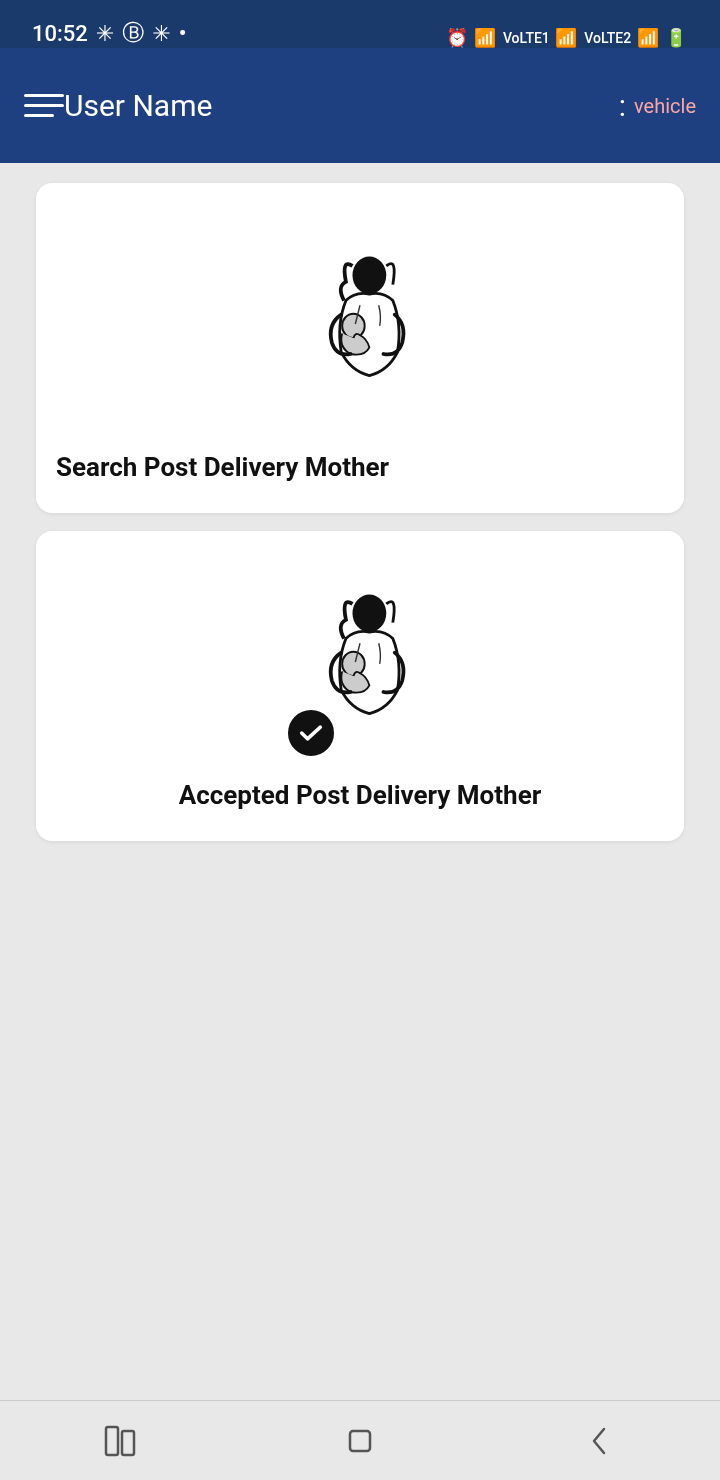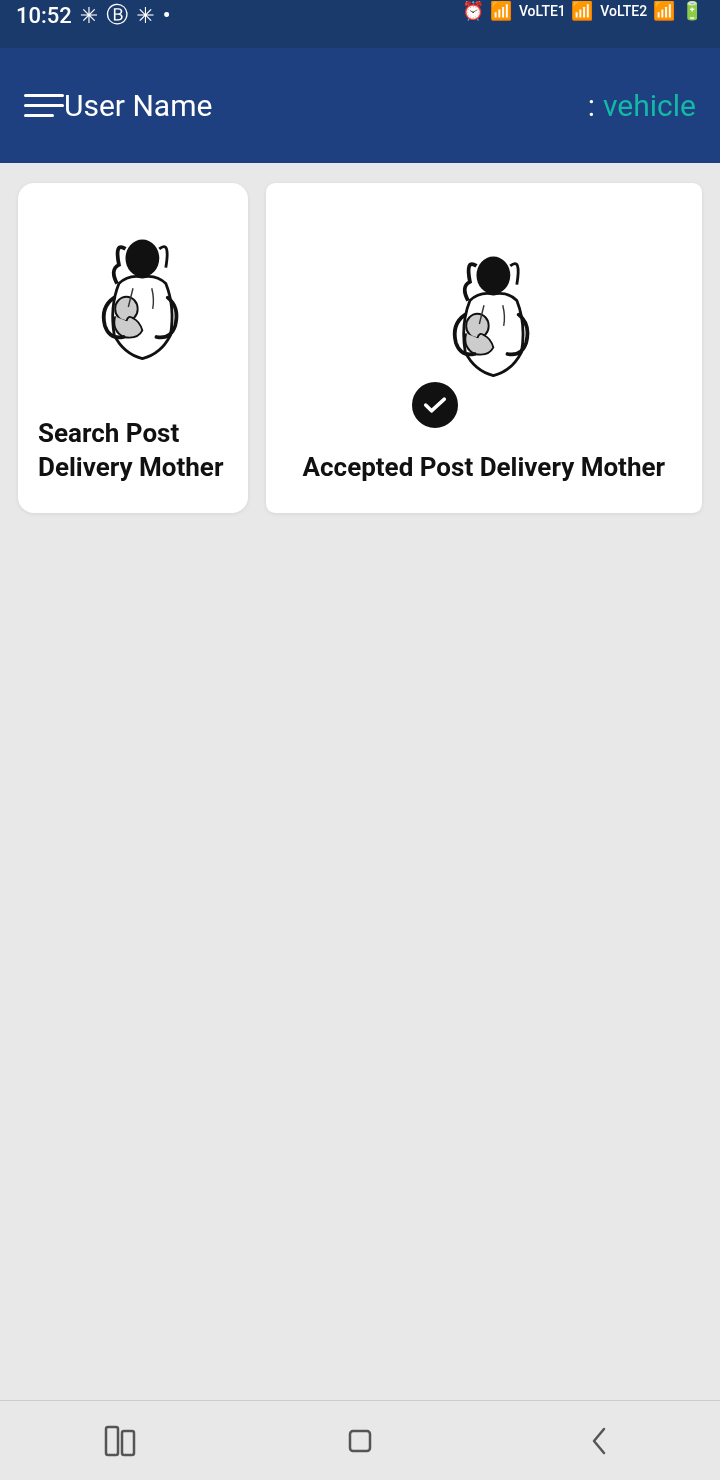--- a/index.html
+++ b/index.html
@@ -11,23 +11,23 @@
       font-family: 'Roboto', Arial, sans-serif;
       position: relative;
       overflow-x: hidden;
     }
 
     
     .status-bar {
       background: #1a3a6b;
       height: 48px;
       display: flex;
-      align-items: flex-start;
+      align-items: flex-end;
       justify-content: space-between;
-      padding: 0 16px;
+      padding: 0 32px;
       color: white;
       font-size: 22px;
       font-weight: 500;
     }
     .status-left { display: flex; align-items: center; gap: 8px; }
     .status-right { display: flex; align-items: center; gap: 6px; font-size: 18px; }
 
     
     .toolbar {
       background: #1e4080;
@@ -57,30 +57,30 @@
       font-size: 30px;
       font-weight: 400;
       flex: 1;
     }
     .toolbar-separator {
       color: white;
       font-size: 30px;
       margin: 0 8px;
     }
     .toolbar-vehicle {
-      color: #14b8a6;
-      font-size: 30px;
+      color: #fca5a5;
+      font-size: 20px;
       font-weight: 400;
     }
 
     
     .main-content {
-      padding: 20px 18px;
-      display: flex;
-      flex-direction: row;
+      padding: 20px 36px;
+      display: flex;
+      flex-direction: column;
       gap: 18px;
     }
 
     
     .cards-row {
       display: flex;
       gap: 18px;
     }
 
     .card {
@@ -96,21 +96,20 @@
 
     .card-half {
       flex: 1;
       min-height: 330px;
     }
 
     .card-full {
       width: 100%;
       min-height: 310px;
       align-items: center;
-      border-radius: 9px;
     }
 
     .card-icon-area {
       flex: 1;
       display: flex;
       align-items: center;
       justify-content: center;
       width: 100%;
       margin-bottom: 10px;
     }

